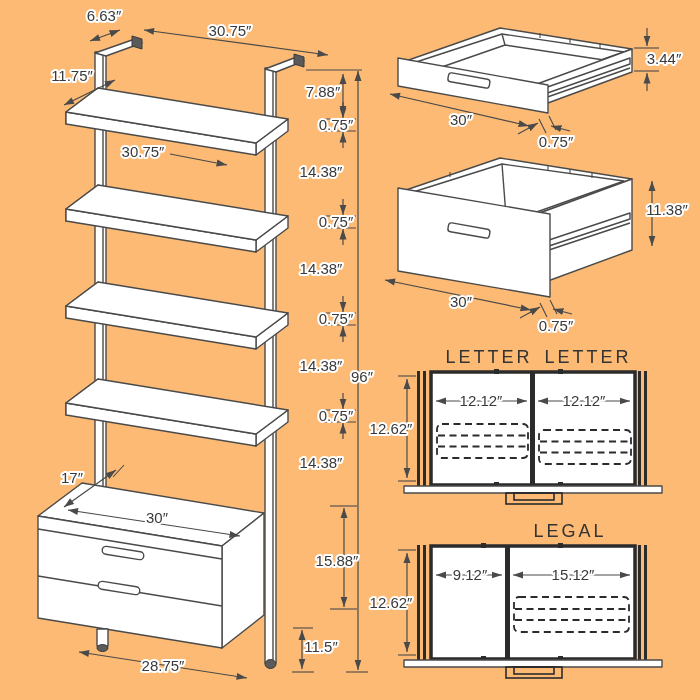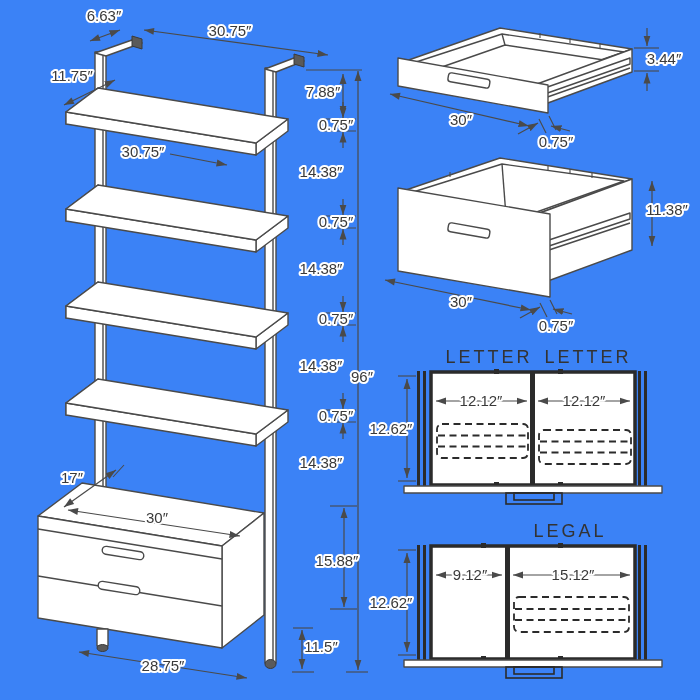--- a/index.html
+++ b/index.html
@@ -1,16 +1,16 @@
 <!DOCTYPE html>
 <html><head>
 <meta charset="utf-8">
 <style>
   html,body{margin:0;padding:0;background:#fff;width:700px;height:700px;overflow:hidden}
-  #stage{position:relative;width:700px;height:700px;background:#3b82f6}
+  #stage{position:relative;width:700px;height:700px;background:#fdba74}
   svg{position:absolute;left:0;top:0}
   .ln{stroke:#4a4a4a;stroke-width:1.4;fill:none;stroke-linejoin:round}
   .fw{fill:#fff;stroke:#4a4a4a;stroke-width:1.4;stroke-linejoin:round}
   .dkfill{fill:#5a5a5a;stroke:#3a3a3a;stroke-width:1}
   .dim{stroke:#4a4a4a;stroke-width:1.2;fill:none}
   .tick{stroke:#4a4a4a;stroke-width:1.1;fill:none}
   text{font-family:"Liberation Sans","DejaVu Sans",sans-serif;fill:#3a3a3a}
   .dt{font-size:15px;text-anchor:middle;paint-order:stroke;stroke:#fff;stroke-width:4px;stroke-linejoin:round}
   .ttl{font-size:18px;letter-spacing:3px;text-anchor:middle;fill:#333}
   .bx{fill:#fff;stroke:#2b2b2b;stroke-width:3.5}

